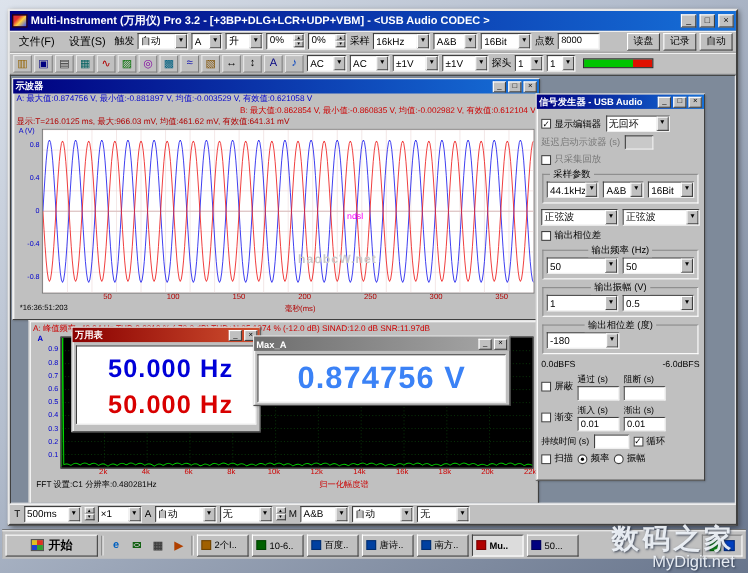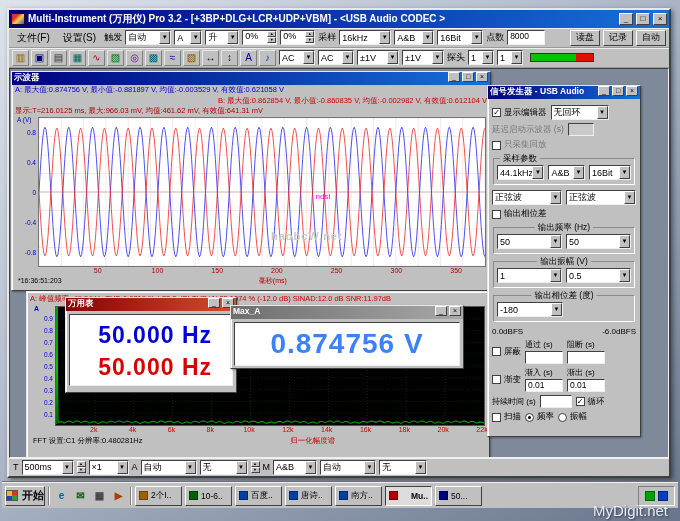--- a/index.html
+++ b/index.html
@@ -27,21 +27,21 @@
   .spin .ddv{padding:0 2px;}
   .spincol{display:flex;flex-direction:column;width:9px;}
   .spincol span{height:6px;background:#c0c0c0;border:1px solid;border-color:#fff #404040 #404040 #fff;font-size:4px;line-height:4px;text-align:center;}
   .tbtn{height:16px;padding:0 5px;font-size:9px;background:#c0c0c0;border:1px solid;border-color:#fff #404040 #404040 #fff;white-space:nowrap;}
   .icon16{width:17px;height:16px;display:inline-flex;align-items:center;justify-content:center;font-size:10px;
     background:#c0c0c0;border:1px solid;border-color:#e8e8e8 #808080 #808080 #e8e8e8;}
   .lvl{width:64px;height:9px;border:1px solid #303030;margin-left:4px;}
   
   .mdi{position:relative;flex:1;background:#7e8a9a;border:1px solid;border-color:#404040 #efefef #efefef #404040;overflow:hidden;}
   .subwin{position:absolute;background:#c0c0c0;border:1px solid;border-color:#e8e8e8 #404040 #404040 #e8e8e8;box-shadow:inset 1px 1px 0 #fff,1px 1px 2px rgba(0,0,0,.35);}
-  .subtitle{height:13px;display:flex;align-items:flex-start;gap:2px;padding:0 2px;background:linear-gradient(90deg,#000080,#1670d8);}
+  .subtitle{height:13px;display:flex;align-items:center;gap:2px;padding:0 2px;background:linear-gradient(90deg,#000080,#1670d8);}
   .stext{color:#fff;font-size:8.5px;font-weight:bold;flex:1;white-space:nowrap;overflow:hidden;}
   
   .scope{left:1px;top:2px;width:480px;height:220px;z-index:1;}
   .scope-stats{font-size:7.5px;line-height:8.5px;padding:1px 3px;white-space:nowrap;overflow:hidden;}
   .sa{color:#0000cc;} .sb{color:#cc0000;text-align:right;} .sc{color:#b00000;}
   .scope-body{position:relative;margin:0 4px;display:flex;justify-content:center;}
   .ycol{width:22px;position:relative;flex:0 0 22px;}
   .ylab{position:absolute;left:1px;top:-1px;font-size:6.5px;color:#0000cc;white-space:nowrap;}
   .plotwrap{position:relative;flex:1;border:1px solid #777;background:#fff;height:150px;}
   .plotwrap svg{display:block;width:100%;height:100%;}
@@ -90,28 +90,28 @@
   .mra{color:#0000d8;} .mrb{color:#d80000;}
   .maxa{left:220px;top:236px;width:234px;height:64px;z-index:6;}
   .maxa .subtitle{background:linear-gradient(90deg,#6e6e6e,#a8a8a8);}
   .maxa-inner{margin:3px;background:#fff;border:1px solid;border-color:#404040 #efefef #efefef #404040;text-align:center;}
   .maxr{font-size:28px;font-weight:bold;color:#3b82f6;line-height:42px;letter-spacing:1px;white-space:nowrap;}
   
   .botbar{height:18px;display:flex;align-items:center;gap:3px;padding:0 4px;background:#c0c0c0;box-shadow:inset 0 1px 0 #efefef;flex:0 0 18px;}
   
   .taskbar{position:absolute;left:2px;right:2px;top:482px;height:26px;background:#c0c0c0;border-top:1px solid #efefef;
     box-shadow:0 -1px 0 #707070;display:flex;align-items:center;gap:3px;padding:0 3px;z-index:50;}
-  .startbtn{display:flex;align-items:center;gap:4px;height:20px;padding:0 0;font-size:11px;font-weight:bold;
+  .startbtn{display:flex;align-items:center;gap:4px;height:20px;padding:0 22px;font-size:11px;font-weight:bold;
     background:#c0c0c0;border:1px solid;border-color:#fff #404040 #404040 #fff;}
   .flag{width:12px;height:11px;background:conic-gradient(#e03020 0 25%,#30a030 0 50%,#2040d0 0 75%,#e0c020 0);border:1px solid #555;}
   .qlicon{width:17px;height:17px;display:inline-flex;align-items:center;justify-content:center;font-size:10px;}
   .tdiv{width:2px;height:18px;border-left:1px solid #808080;border-right:1px solid #fff;}
   .taskbtn{height:20px;width:47px;display:flex;align-items:center;gap:3px;padding:0 3px;font-size:8.5px;
     background:#c0c0c0;border:1px solid;border-color:#fff #404040 #404040 #fff;overflow:hidden;white-space:nowrap;}
-  .taskbtn.active{border-color:#404040 #fff #fff #404040;background:#dcdcdc;font-weight:bold;justify-content:space-between;}
+  .taskbtn.active{border-color:#404040 #fff #fff #404040;background:#dcdcdc;font-weight:bold;}
   .task-ico{width:9px;height:9px;flex:0 0 9px;border:1px solid rgba(0,0,0,.3);}
   .tray{margin-left:auto;height:20px;display:flex;align-items:center;gap:3px;padding:0 6px;
     border:1px solid;border-color:#808080 #fff #fff #808080;}
   .trayic{width:10px;height:10px;border:1px solid rgba(0,0,0,.35);}
   
   .wm{position:absolute;right:12px;bottom:2px;text-align:right;z-index:99;pointer-events:none;
     color:rgba(242,246,252,.92);text-shadow:1px 1px 2px rgba(30,40,60,.75);}
   .wm1{font-size:25px;font-weight:bold;letter-spacing:3px;line-height:26px;}
   .wm2{font-size:15px;line-height:16px;}
 </style>
@@ -566,16 +566,17 @@
           <span>50...</span>
         </span>
       </span>
     <span class="tray">
       <span class="trayic" style="background:#00a000"></span>
       <span class="trayic" style="background:#0040c0"></span>
     </span>
   </div>
 
   <div class="wm">
+    <div class="wm1">数码之家</div>
     <div class="wm2">MyDigit.net</div>
   </div>
 
 </div>
 
 </body></html>

